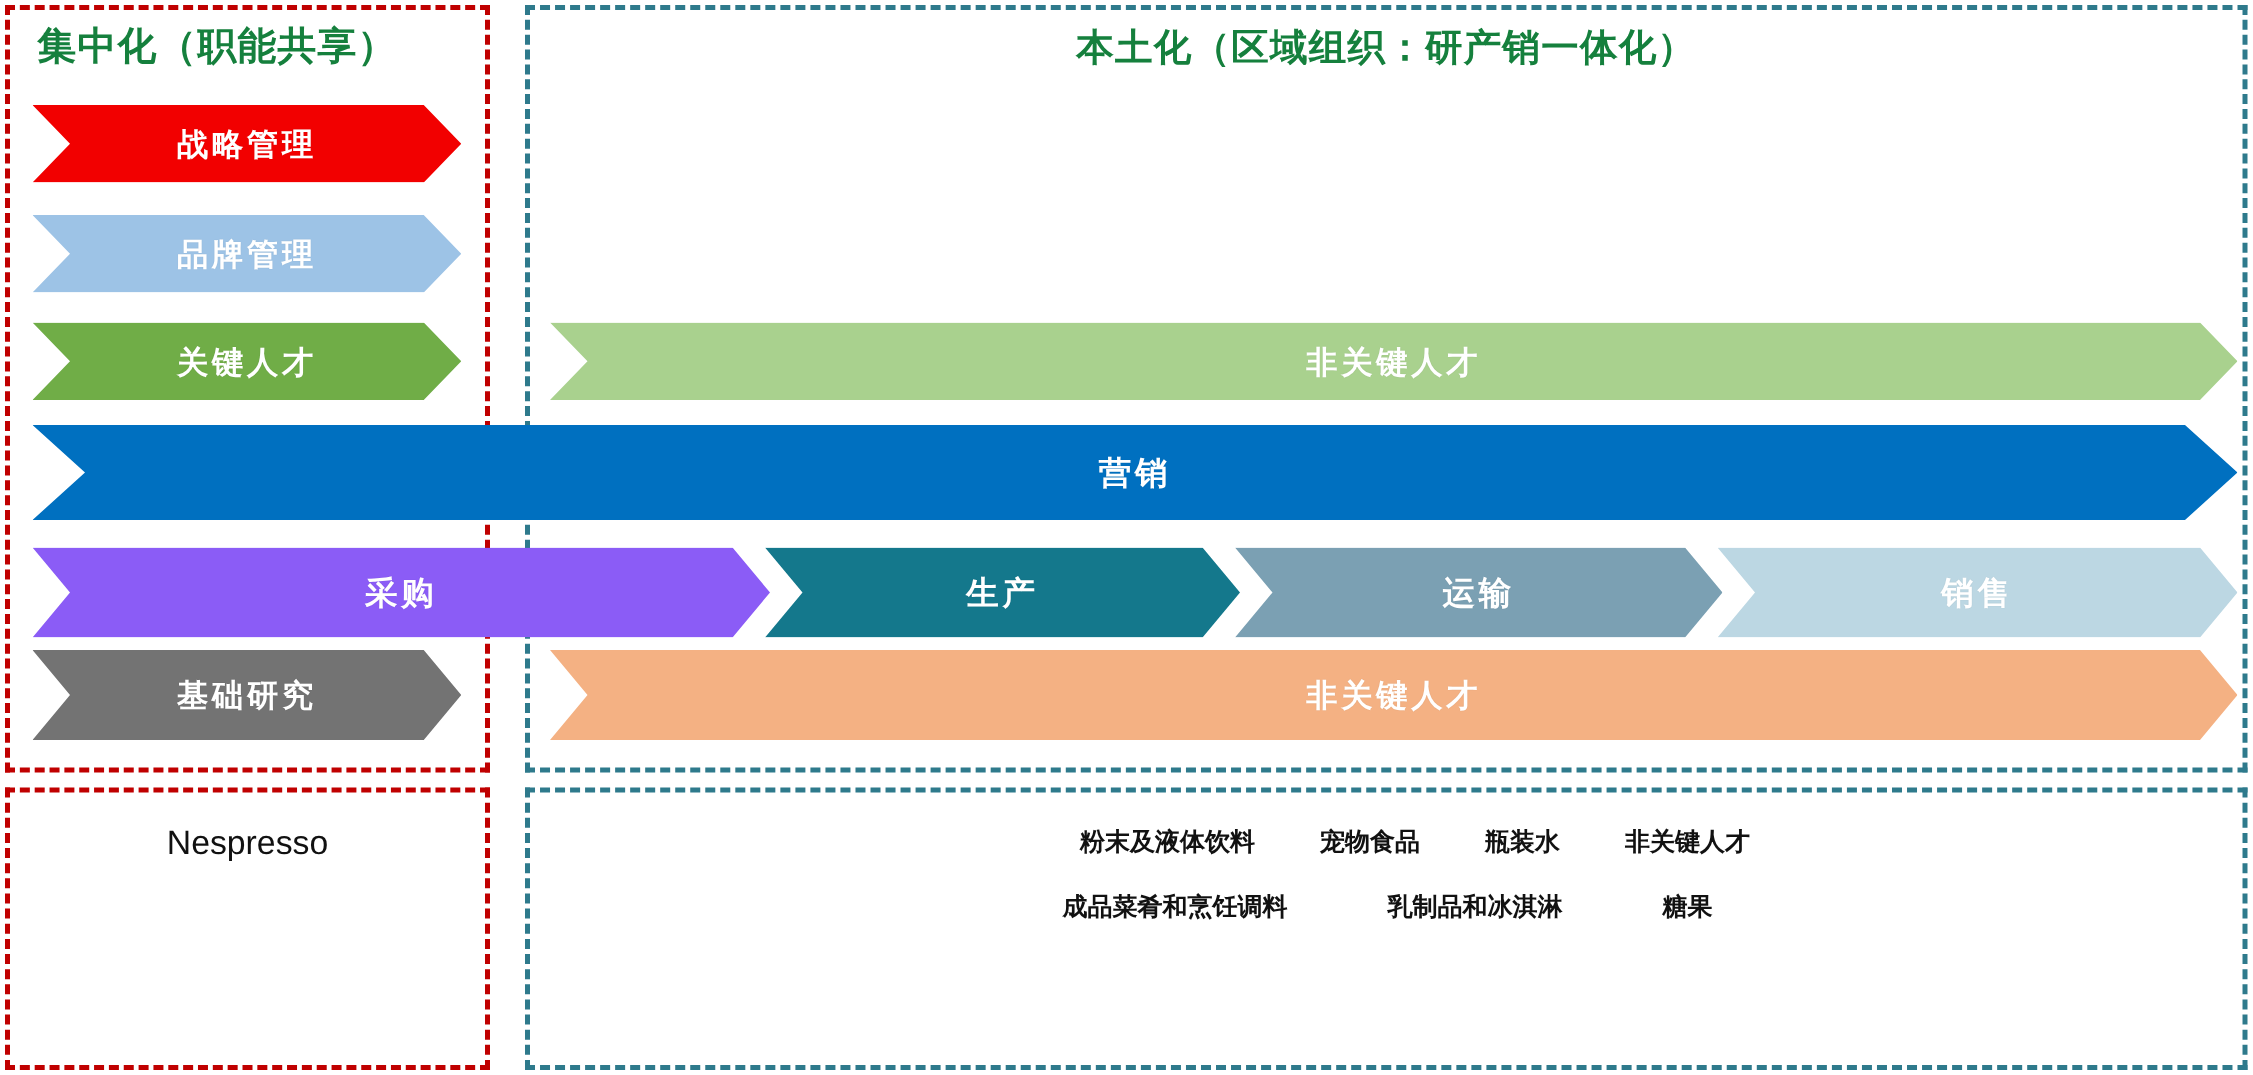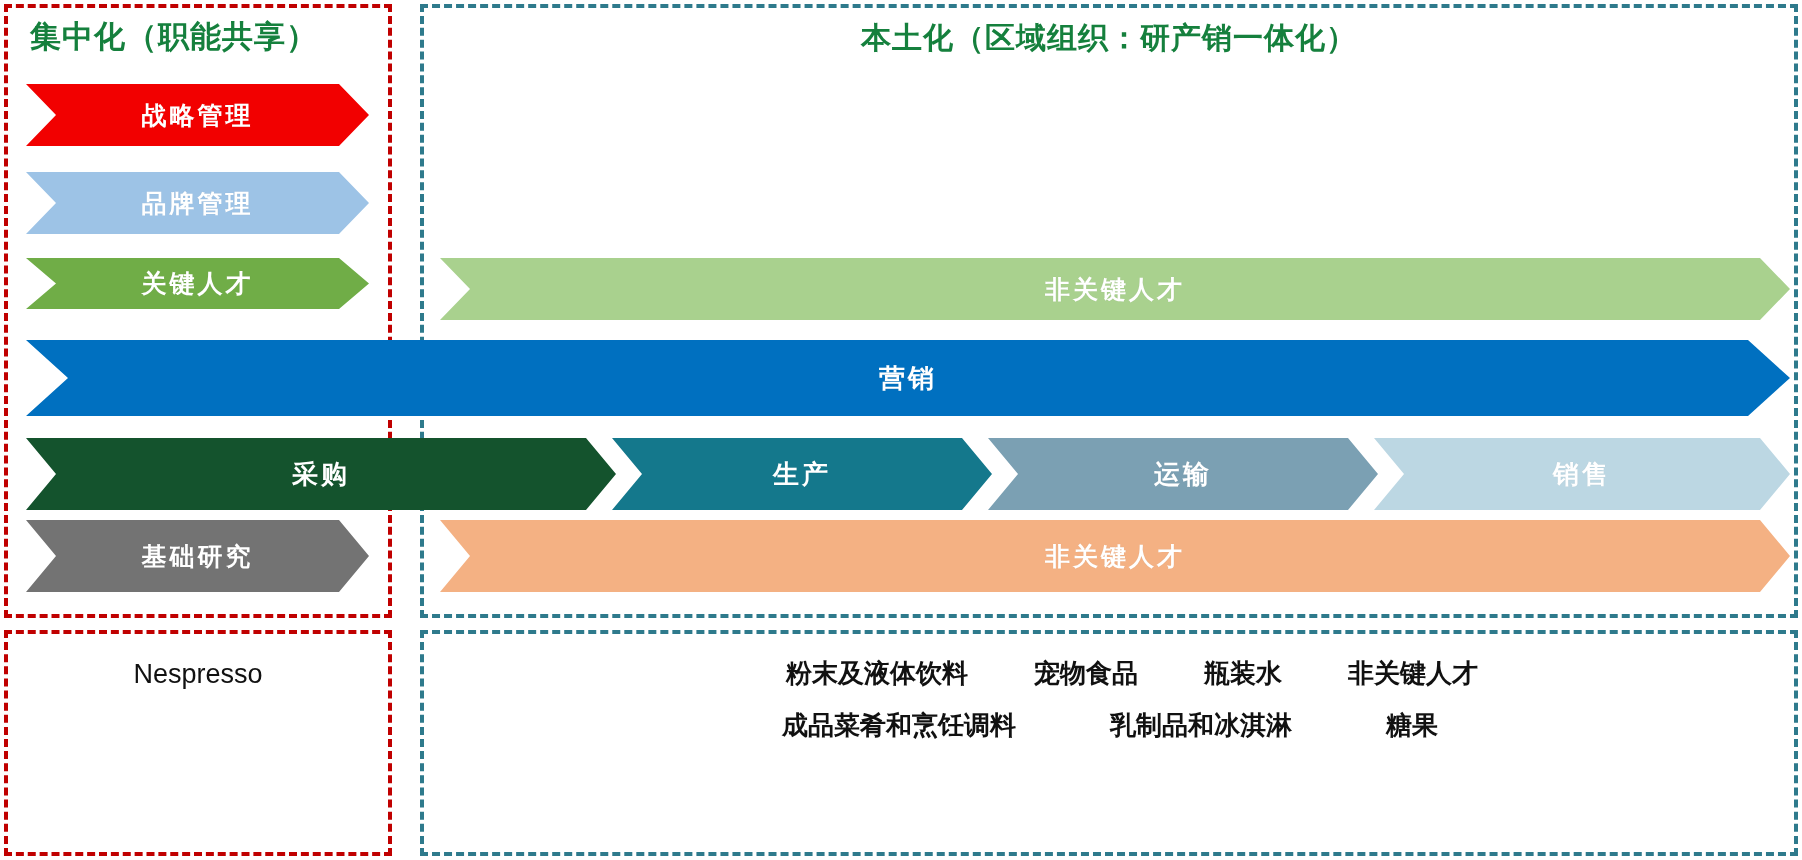--- a/index.html
+++ b/index.html
@@ -153,24 +153,23 @@
   #foot-right-lines {
     left: 440px;
     top: 648px;
     width: 1340px;
   }
   .foot-row {
     display: flex;
     justify-content: center;
     align-items: baseline;
     line-height: 52px;
-    font-size: 26px;
+    font-size: 20px;
     font-weight: bold;
     white-space: nowrap;
-    gap: 14px;
   }
   .foot-row .item { margin: 0 26px; }
   .foot-row.r1 .item:nth-child(1) { margin-left: 70px; }
   .foot-row.r2 .item:nth-child(1) { margin-left: 40px; }
   .foot-row.r2 .item { margin: 0 40px; }
 </style>
 </head>
 <body>
 
 <div id="stage">
@@ -189,36 +188,36 @@
     </div>
   </div>
 
   <div class="row" id="row-brand">
     <div class="chev arrow" style="left:26px; width:343px; height:62px; background:#9dc3e6; font-size:25px;align-items:center;">
       <span class="chev-label">品牌管理</span>
     </div>
   </div>
 
   <div class="row" id="row-talent">
-    <div class="chev arrow" style="left:26px; width:343px; height:51px; background:#70ad47; font-size:25px;">
+    <div class="chev arrow" style="left:26px; width:343px; height:62px; background:#70ad47; font-size:25px;">
       <span class="chev-label">关键人才</span>
     </div>
     <div class="chev arrow" style="left:440px; width:1350px; height:62px; background:#a9d18e; font-size:25px;">
       <span class="chev-label">非关键人才</span>
     </div>
   </div>
 
   <div class="row" id="row-marketing">
     <div class="chev arrow-wide" style="left:26px; width:1764px; height:76px; background:#0070c0; font-size:26px;">
       <span class="chev-label">营销</span>
     </div>
   </div>
 
   <div class="row" id="row-supply">
-    <div class="chev arrow" style="left:26px; width:590px; height:72px; background:#14532d; font-size:26px;">
+    <div class="chev arrow" style="left:26px; width:590px; height:72px; background:#8b5cf6; font-size:26px;">
       <span class="chev-label">采购</span>
     </div>
     <div class="chev arrow" style="left:612px; width:380px; height:72px; background:#14788c; font-size:26px;">
       <span class="chev-label">生产</span>
     </div>
     <div class="chev arrow" style="left:988px; width:390px; height:72px; background:#7ba0b3; font-size:26px;">
       <span class="chev-label">运输</span>
     </div>
     <div class="chev arrow" style="left:1374px; width:416px; height:72px; background:#bcd7e3; font-size:26px;">
       <span class="chev-label">销售</span>

